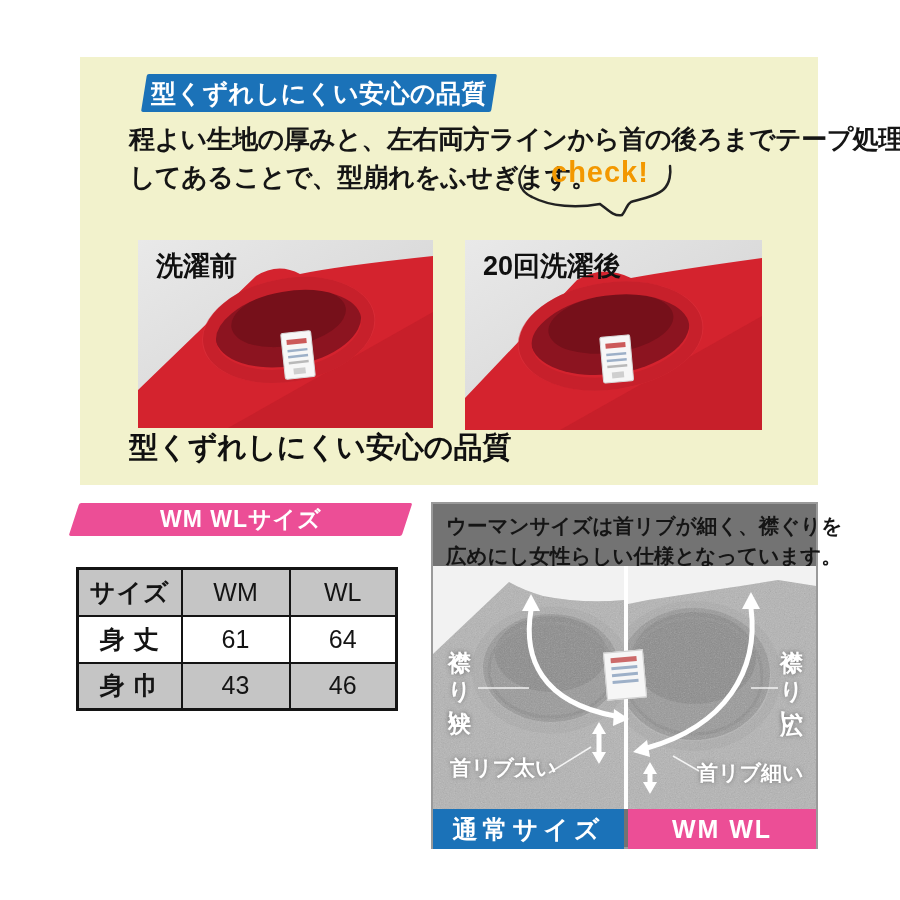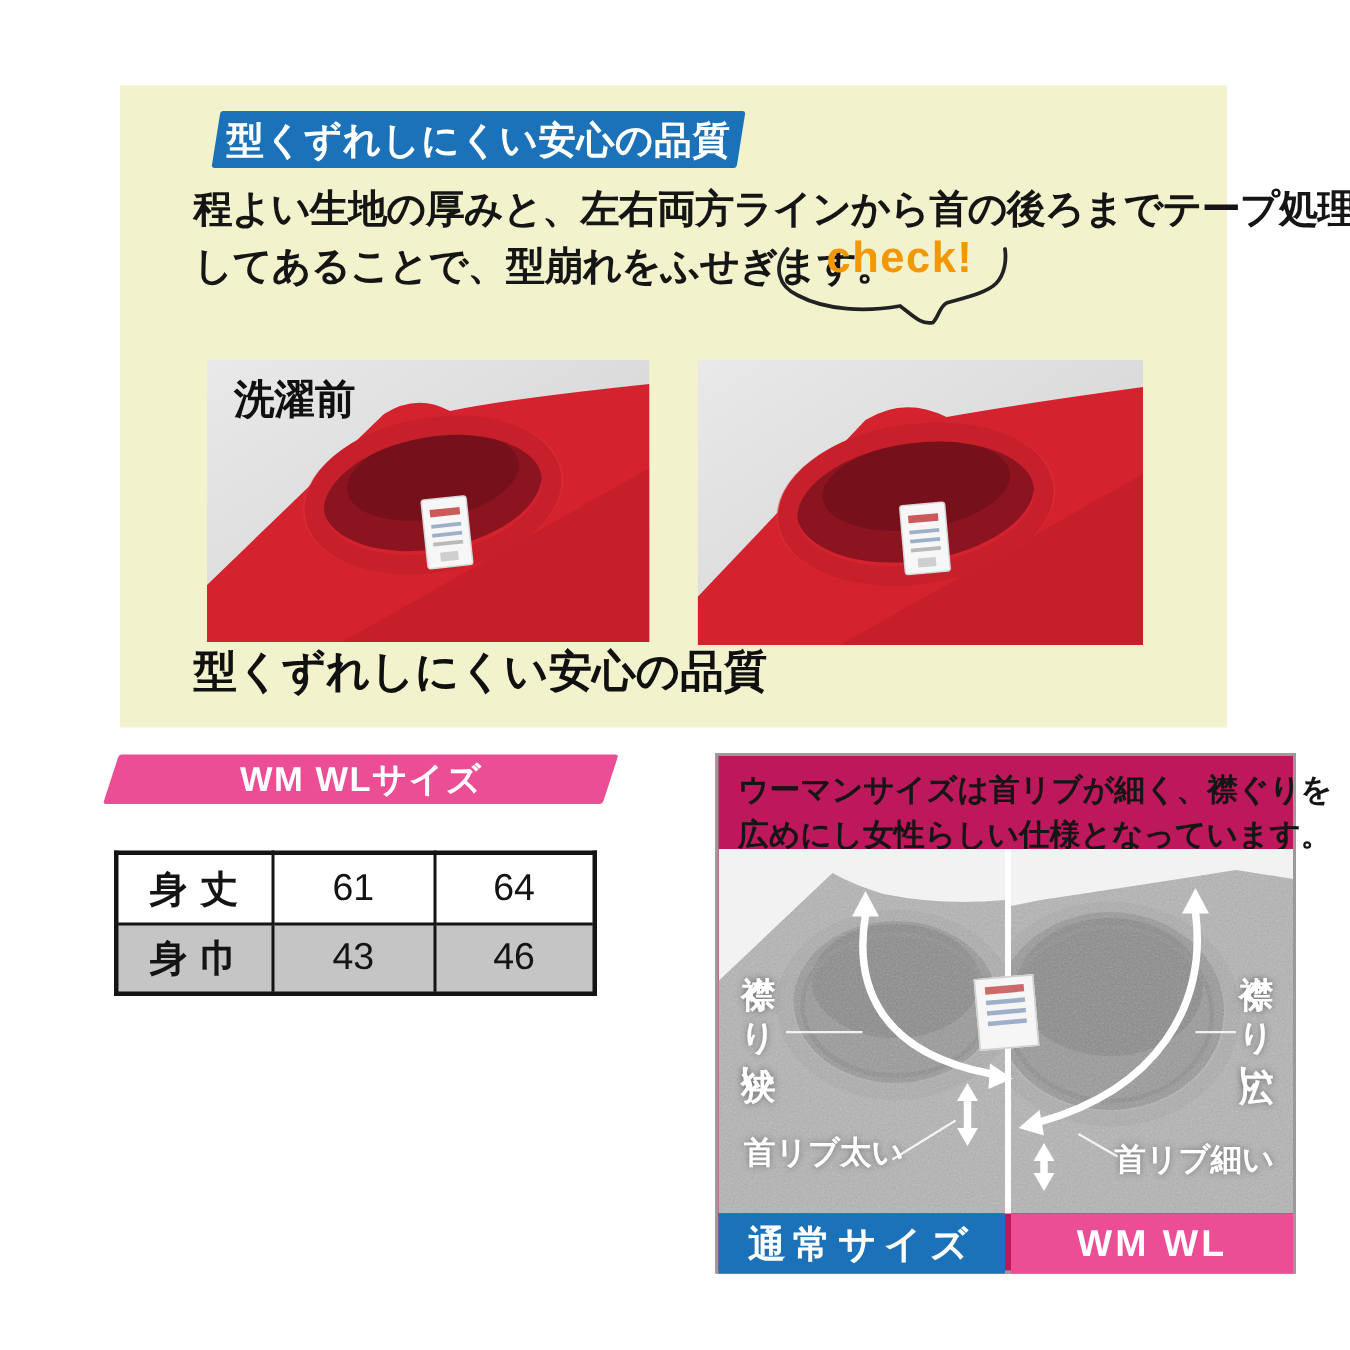--- a/index.html
+++ b/index.html
@@ -33,21 +33,21 @@
   .banner-pink{left:74px;top:503px;width:333px;height:33px;background:var(--pink);transform:skewX(-18deg);border-radius:2px;}
   .banner-pink .bt{transform:skewX(18deg);font-size:23px;letter-spacing:1px;}
   table.size{position:absolute;left:76px;top:567px;border-collapse:collapse;border:3px solid var(--ink);background:#fff;table-layout:fixed;}
   table.size td{border:2px solid var(--ink);text-align:center;vertical-align:middle;height:47px;font-size:25px;padding:0;}
   td.c0{width:104px;font-weight:700;letter-spacing:1px;}
   td.c1{width:108px;} td.c2{width:107px;}
   tr.g td{background:#c5c5c5;}
   td.span2{font-weight:700;letter-spacing:2px;}
 
   
-  .panel{position:absolute;left:431px;top:502px;width:387px;height:347px;border:2px solid #9a9a9a;background:#be185d;margin-left:46px;}
+  .panel{position:absolute;left:431px;top:502px;width:387px;height:347px;border:2px solid #9a9a9a;background:#737373;}
   .pdesc{position:absolute;left:13px;font-size:20.5px;font-weight:800;white-space:nowrap;color:#151515;}
   .pdesc1{top:8px;} .pdesc2{top:38px;}
   .gphoto{position:absolute;top:62px;height:243px;overflow:hidden;}
   .gphoto-left{left:0;width:191px;}
   .gphoto-right{left:195px;width:188px;}
   .gdivider{position:absolute;left:191px;top:62px;width:4px;height:243px;background:#fff;}
   .neck-label{position:absolute;writing-mode:vertical-rl;font-size:23px;font-weight:800;color:#fff;letter-spacing:3px;text-shadow:0 0 4px rgba(60,60,60,.5);}
   .neck-left{left:12px;top:128px;}
   .neck-right{left:344px;top:128px;}
   .rib-label{position:absolute;font-size:21px;font-weight:800;color:#fff;text-shadow:0 0 4px rgba(60,60,60,.5);white-space:nowrap;}
@@ -126,30 +126,36 @@
       </g>
       <g transform="translate(150,100) rotate(-5)">
         <rect x="-15" y="-4" width="30" height="46" rx="2" fill="#f7f7f7" stroke="#d8d8d8"></rect>
         <rect x="-10" y="3" width="20" height="5" fill="#cc5a5a"></rect>
         <rect x="-10" y="13" width="20" height="2.5" fill="#9db0c8"></rect>
         <rect x="-10" y="19" width="20" height="2.5" fill="#9db0c8"></rect>
         <rect x="-10" y="25" width="20" height="2.5" fill="#b9b9b9"></rect>
         <rect x="-6" y="32" width="12" height="6" fill="#cfcfcf"></rect>
       </g>
     </svg>
+    <figcaption class="photo-tag">20回洗濯後</figcaption>
   </figure>
 
   <p class="caption">型くずれしにくい安心の品質</p>
 
   <div class="banner banner-pink">
     <span class="bt">WM WLサイズ</span>
   </div>
 
   <table class="size">
     <tbody>
+        <tr class="g">
+      <td class="c0">サイズ</td>
+      <td class="c1">WM</td>
+      <td class="c2">WL</td>
+    </tr>
     <tr>
       <td class="c0">身 丈</td>
       <td class="c1">61</td>
       <td class="c2">64</td>
     </tr>
     <tr class="g">
       <td class="c0">身 巾</td>
       <td class="c1">43</td>
       <td class="c2">46</td>
     </tr>

